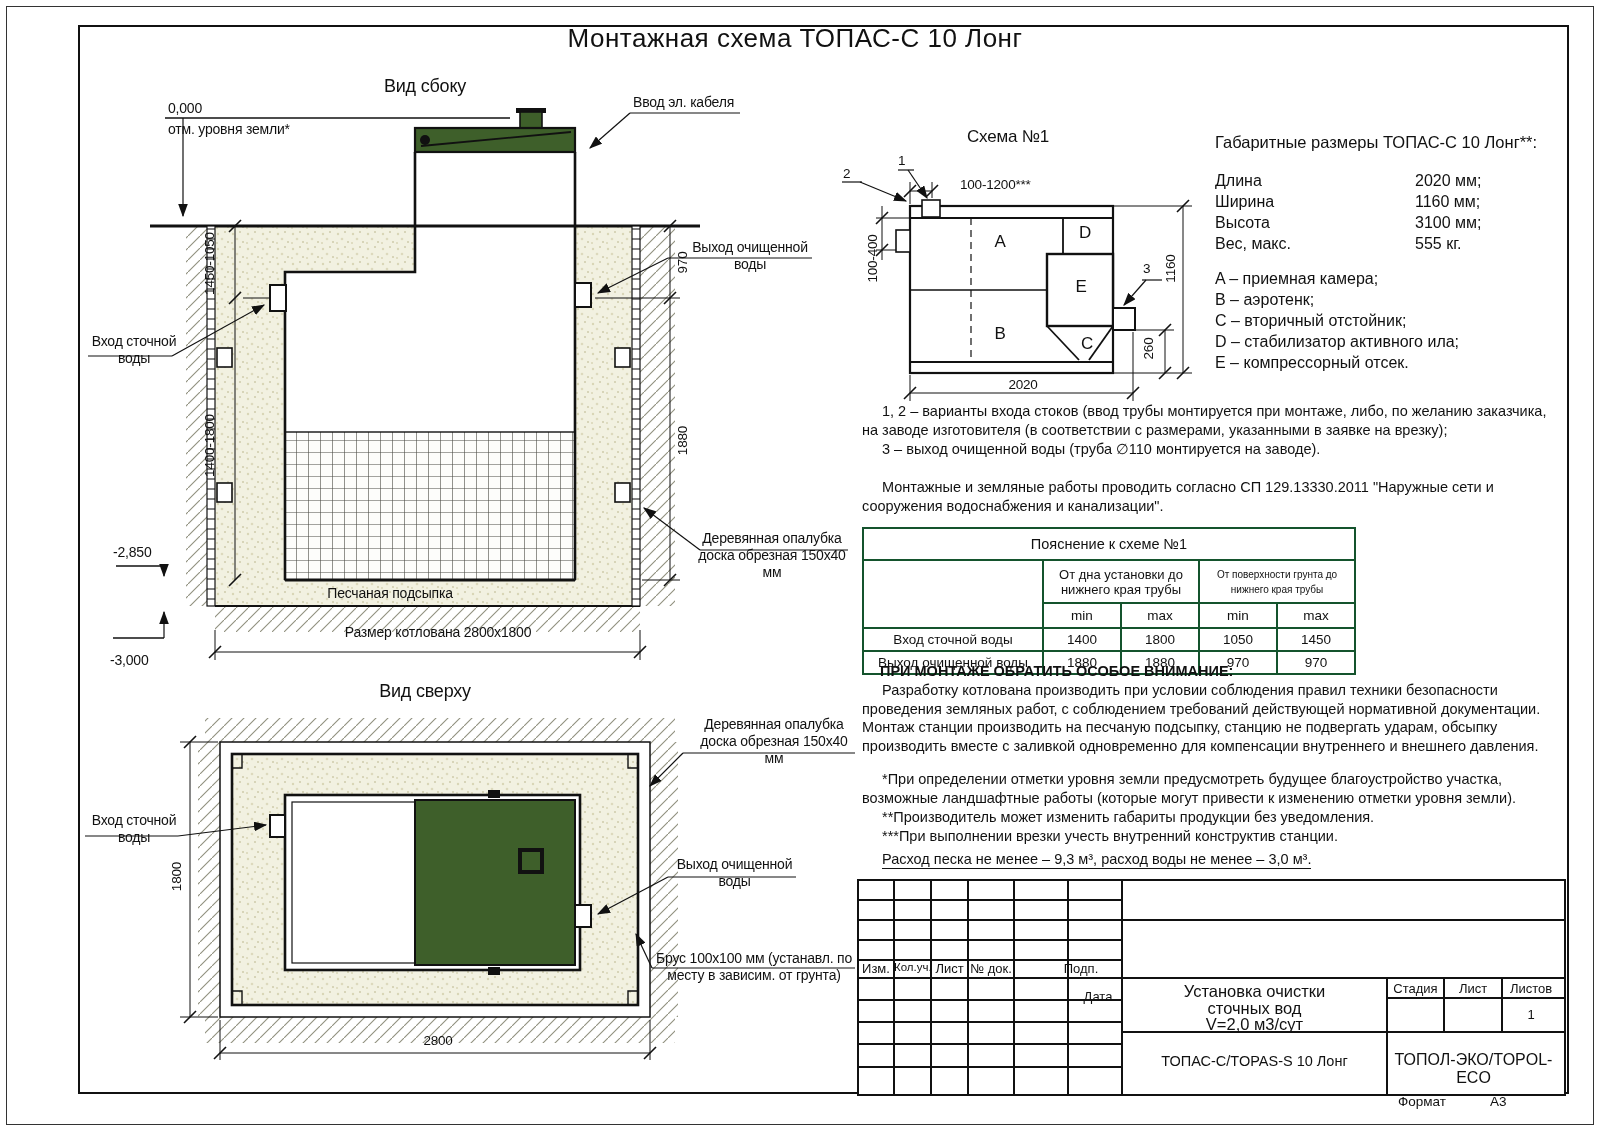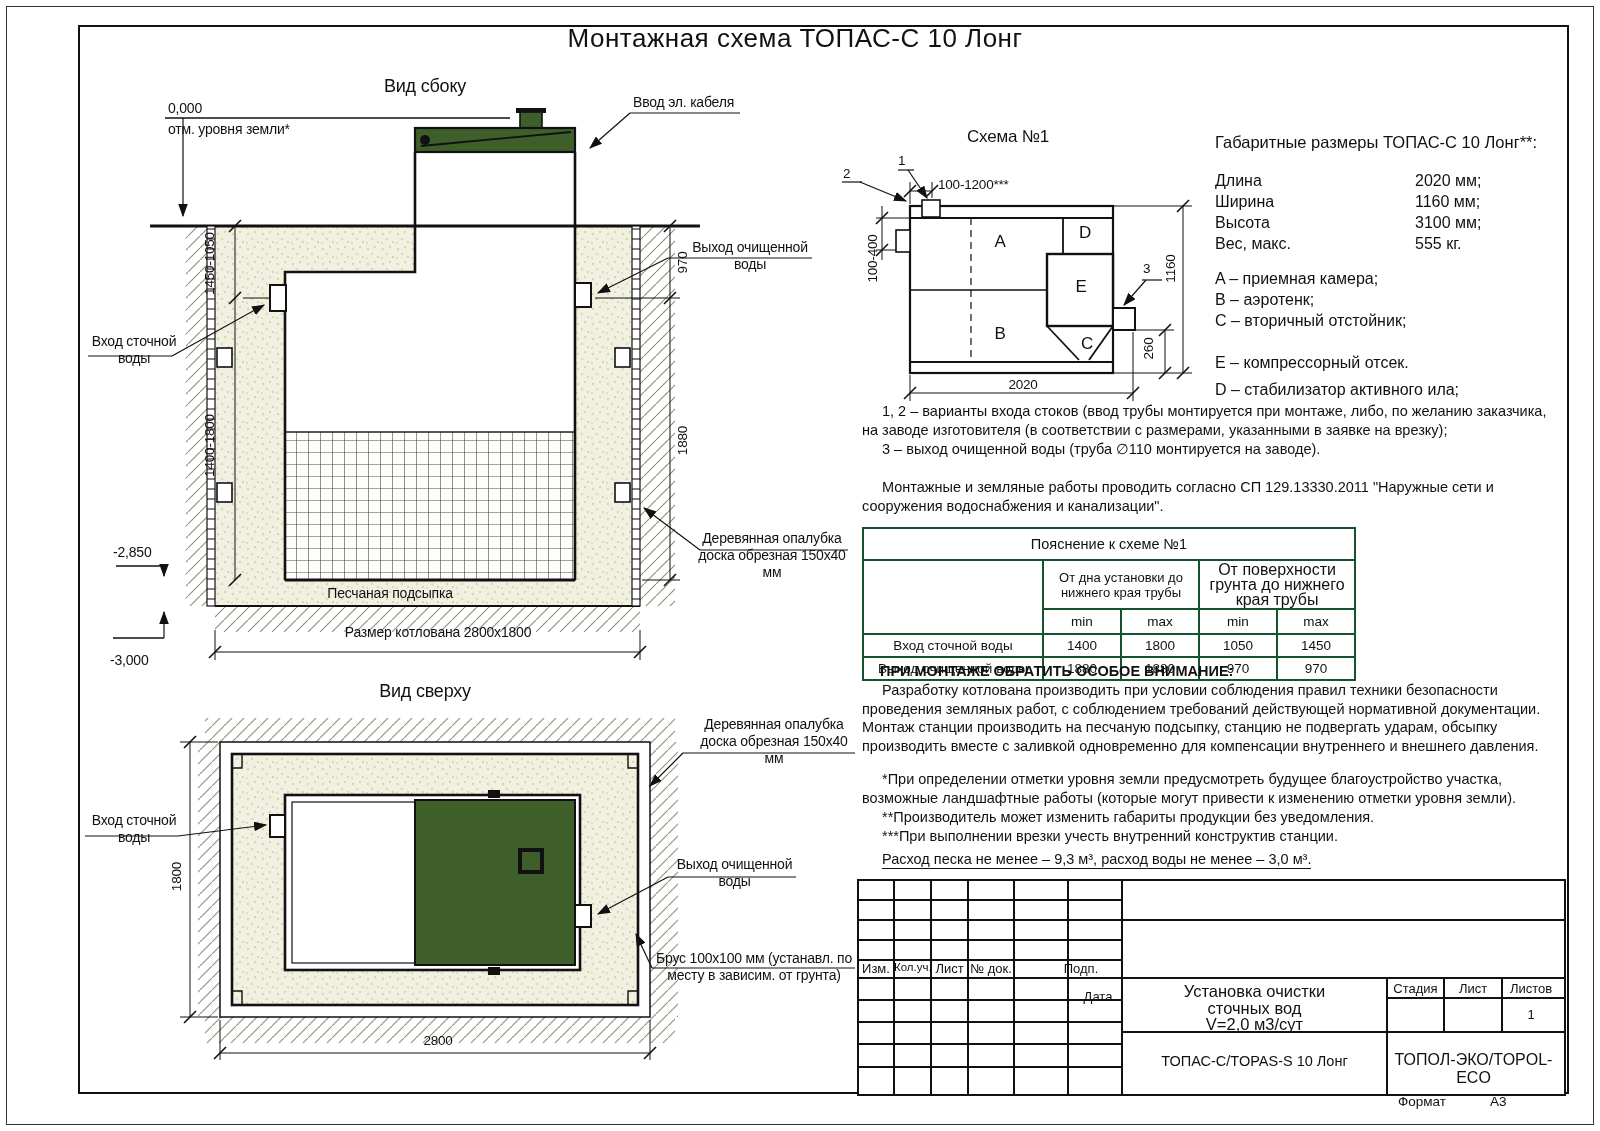--- a/index.html
+++ b/index.html
@@ -299,21 +299,21 @@
       <line x1="40" y1="62" x2="86" y2="81" marker-end="url(#arr)"></line>
       <line x1="322" y1="160" x2="342" y2="160"></line>
       <line x1="326" y1="160" x2="304" y2="185" marker-end="url(#arr)"></line>
     </g>
   </svg>
 
   <div class="lbl view-title ctr" style="left:938px;top:128px;width:140px;font-size:17px;">Схема №1</div>
   <div class="lbl dim" style="left:898px;top:152px;">1</div>
   <div class="lbl dim" style="left:843px;top:165px;">2</div>
   <div class="lbl dim" style="left:1143px;top:260px;">3</div>
-  <div class="lbl dim" style="left:938px;top:176px;width:110px;">100-1200***</div>
+  <div class="lbl dim" style="left:960px;top:176px;width:110px;">100-1200***</div>
   <div class="lbl dim rot" style="left:838px;top:250px;width:68px;">100-400</div>
   <div class="lbl dim rot" style="left:1148px;top:260px;width:44px;">1160</div>
   <div class="lbl dim rot" style="left:1128px;top:340px;width:40px;">260</div>
   <div class="lbl dim ctr" style="left:998px;top:376px;width:50px;">2020</div>
   <div class="lbl comp ctr" style="left:990px;top:233px;width:20px;">A</div>
   <div class="lbl comp ctr" style="left:990px;top:325px;width:20px;">B</div>
   <div class="lbl comp ctr" style="left:1077px;top:335px;width:20px;">C</div>
   <div class="lbl comp ctr" style="left:1075px;top:224px;width:20px;">D</div>
   <div class="lbl comp ctr" style="left:1071px;top:278px;width:20px;">E</div>
 
@@ -322,21 +322,21 @@
   <div class="spec-row" style="left:1415px;top:172px;">2020 мм;</div>
   <div class="spec-row" style="left:1215px;top:193px;">Ширина</div>
   <div class="spec-row" style="left:1415px;top:193px;">1160 мм;</div>
   <div class="spec-row" style="left:1215px;top:214px;">Высота</div>
   <div class="spec-row" style="left:1415px;top:214px;">3100 мм;</div>
   <div class="spec-row" style="left:1215px;top:235px;">Вес, макс.</div>
   <div class="spec-row" style="left:1415px;top:235px;">555 кг.</div>
   <div class="spec-row" style="left:1215px;top:270px;">A – приемная камера;</div>
   <div class="spec-row" style="left:1215px;top:291px;">B – аэротенк;</div>
   <div class="spec-row" style="left:1215px;top:312px;">C – вторичный отстойник;</div>
-  <div class="spec-row" style="left:1215px;top:333px;margin-top:48px;">D – стабилизатор активного ила;</div>
+  <div class="spec-row" style="left:1215px;top:333px;">D – стабилизатор активного ила;</div>
   <div class="spec-row" style="left:1215px;top:354px;">E – компрессорный отсек.</div>
 
   <div class="abs para indent" style="left:862px;top:402px;width:700px;">1, 2 – варианты входа стоков (ввод трубы монтируется при монтаже, либо, по желанию заказчика, на заводе изготовителя (в соответствии с размерами, указанными в заявке на врезку);</div>
   <div class="abs para indent" style="left:862px;top:440px;width:700px;">3 – выход очищенной воды (труба ∅110 монтируется на заводе).</div>
   <div class="abs para indent" style="left:862px;top:478px;width:700px;">Монтажные и земляные работы проводить согласно СП 129.13330.2011 "Наружные сети и сооружения водоснабжения и канализации".</div>
 
   <table class="expl abs" style="left:862px;top:527px;width:492px;">
     <colgroup>
         <col style="width:180px">
         <col style="width:78px">
@@ -344,21 +344,21 @@
         <col style="width:78px">
         <col style="width:78px">
       </colgroup>
     <tbody>
         <tr>
           <td colspan="5" style="height:28px;font-size:14.5px;">Пояснение к схеме №1</td>
         </tr>
     <tr>
       <td style="height:40px;border-bottom:none;"></td>
       <td colspan="2" style="font-size:13px;">От дна установки до нижнего края трубы</td>
-      <td colspan="2" style="font-size:16px;">От поверхности грунта до нижнего края трубы</td>
+      <td colspan="2" style="font-size:10px;">От поверхности грунта до нижнего края трубы</td>
     </tr>
     <tr>
       <td style="height:22px;border-top:none;"></td>
       <td>min</td>
       <td>max</td>
       <td>min</td>
       <td>max</td>
     </tr>
     <tr>
       <td style="height:19px;">Вход сточной воды</td>

